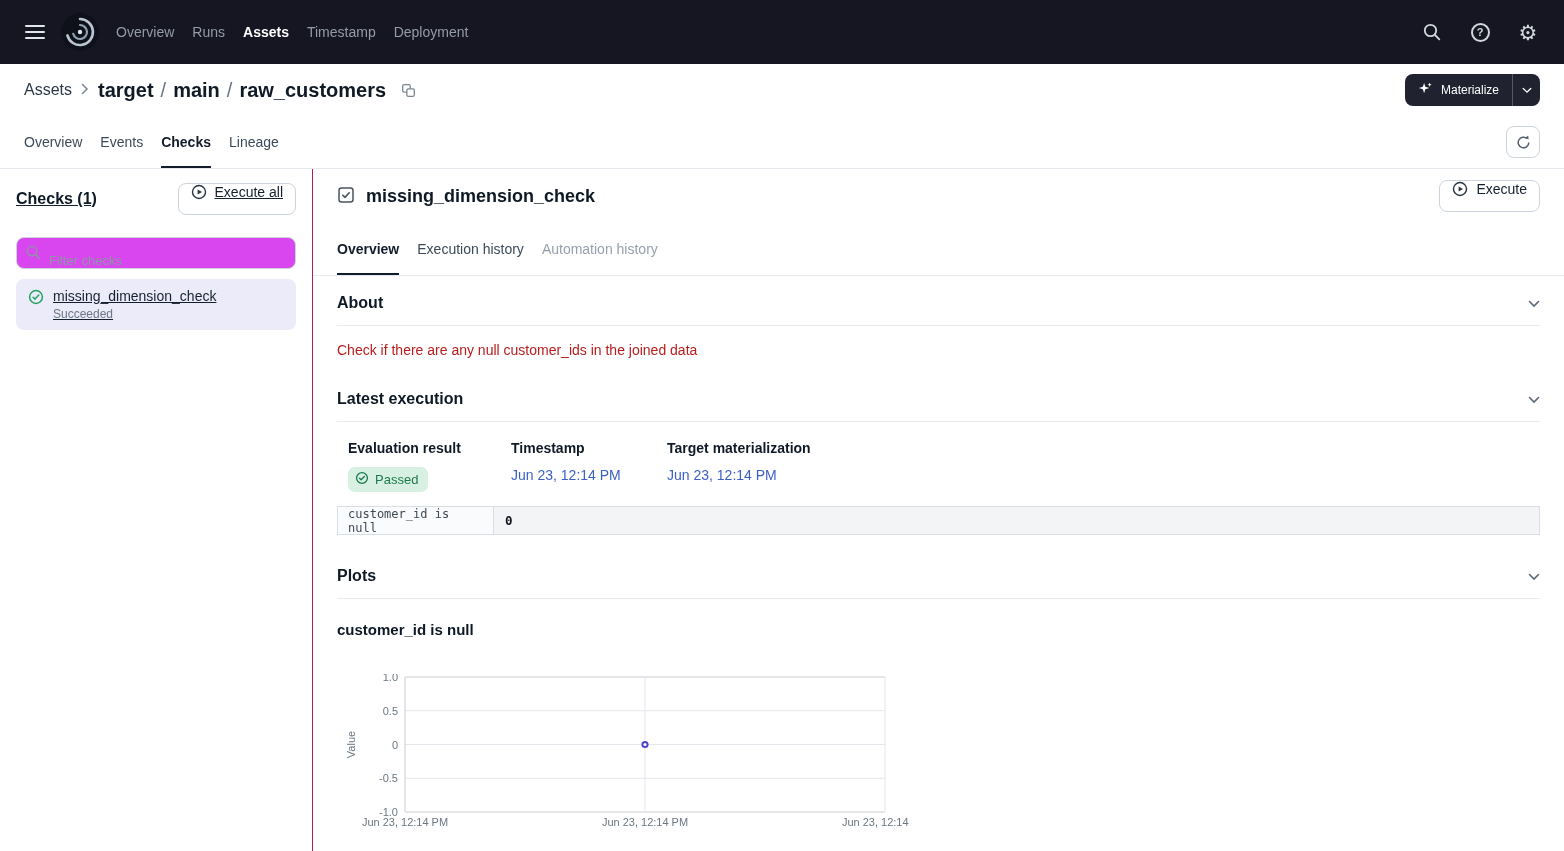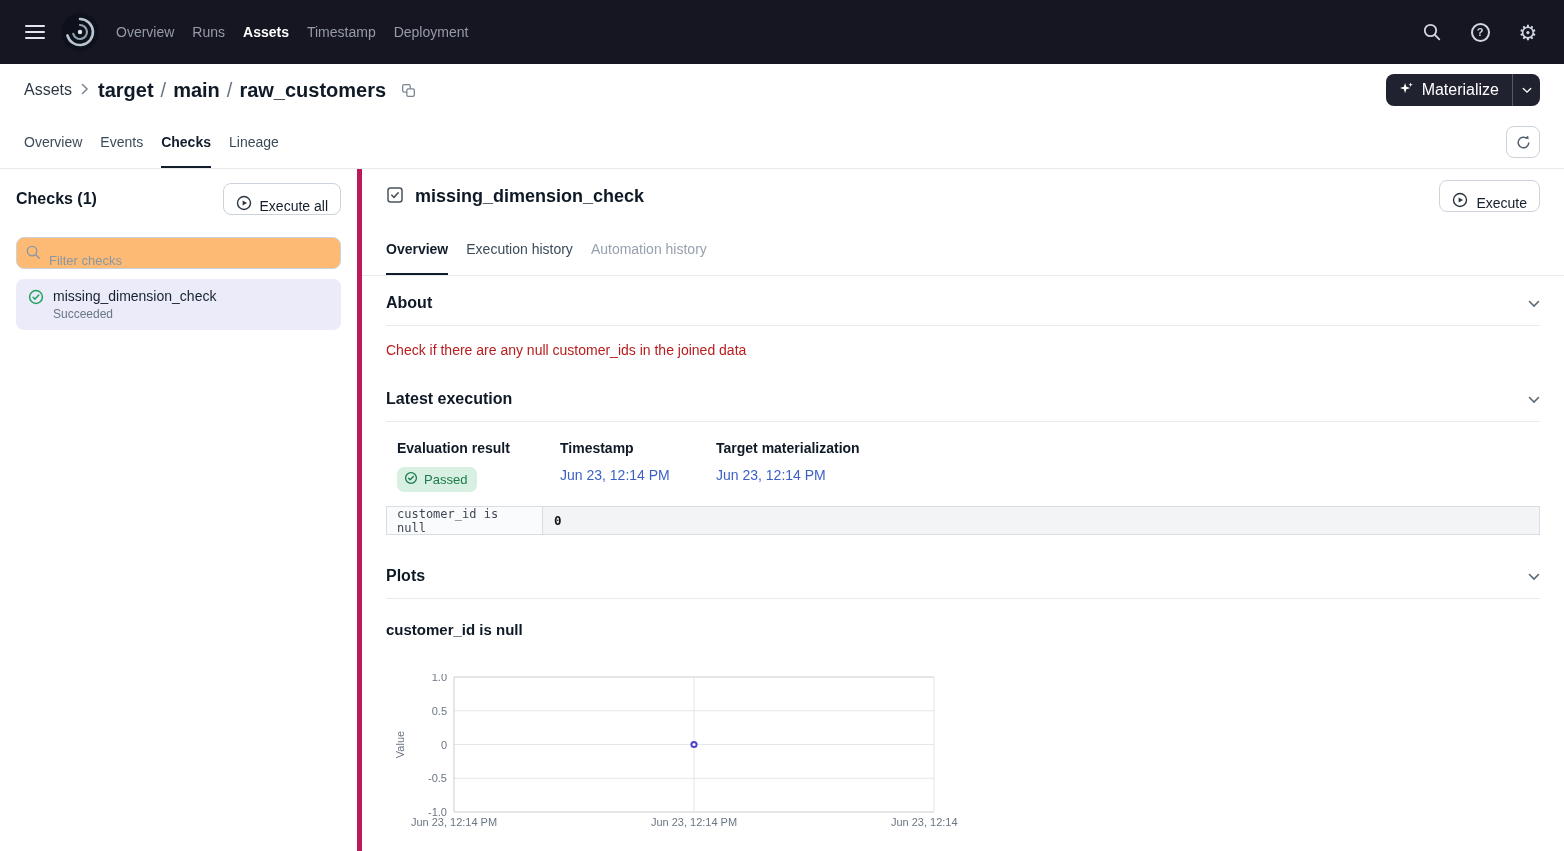--- a/index.html
+++ b/index.html
@@ -23,36 +23,36 @@
   .help-circle{width:19px;height:19px;border:2px solid #d2d6dd;border-radius:50%;color:#d2d6dd;font-size:11px;font-weight:700;display:flex;align-items:center;justify-content:center;}
   .gear-glyph{font-size:21px;color:#d2d6dd;line-height:1;}
   
   .breadcrumb-row{height:52px;display:flex;align-items:center;padding:0 24px;gap:9px;background:#fff;}
   .crumb-root{font-size:16px;color:#2b3845;cursor:pointer;}
   .crumb-path{display:flex;align-items:center;gap:7px;font-size:20px;}
   .crumb-seg{font-weight:700;color:#0f1a26;}
   .crumb-sep{color:#6b7683;font-weight:400;}
   .copy-btn{width:22px;height:22px;display:flex;align-items:center;justify-content:center;cursor:pointer;margin-left:2px;}
   .materialize-wrap{margin-left:auto;display:flex;border-radius:8px;overflow:hidden;}
-  .materialize-btn{display:flex;align-items:center;gap:8px;background:#20222f;color:#fff;border:none;height:32px;padding:0 13px;font-size:16px;font-weight:500;font-family:inherit;cursor:pointer;}
+  .materialize-btn{display:flex;align-items:center;gap:8px;background:#20222f;color:#fff;border:none;height:32px;padding:0 13px;font-size:12px;font-weight:500;font-family:inherit;cursor:pointer;}
   .materialize-caret{width:28px;background:#20222f;border:none;border-left:1px solid rgba(255,255,255,0.25);display:flex;align-items:center;justify-content:center;cursor:pointer;}
   
   .tabs-row{height:53px;border-bottom:1px solid #e7eaee;display:flex;align-items:stretch;gap:18px;padding:0 24px;}
   .tab{display:flex;align-items:center;border-bottom:2px solid transparent;padding-top:2px;font-size:14px;font-weight:500;color:#3c4b59;cursor:pointer;}
   .tab.active{border-bottom-color:#121d2b;color:#121d2b;font-weight:600;}
   .tabs-spacer{flex:1;}
   .refresh-btn{align-self:center;width:34px;height:32px;border:1px solid #ccd3da;border-radius:8px;background:#fff;display:flex;align-items:center;justify-content:center;cursor:pointer;}
   
   .content{display:flex;height:682px;}
-  .left-panel{width:362px;flex-shrink:0;border-right:5px solid #be185d;padding:14px 16px;}
+  .left-panel{width:313px;flex-shrink:0;border-right:1px solid #be185d;padding:14px 16px;text-decoration:underline;}
   .panel-head{display:flex;align-items:center;justify-content:space-between;}
   .panel-title{font-size:16px;font-weight:700;color:#0e1926;}
-  .btn{display:inline-flex;align-items:flex-end;gap:8px;background:#fff;border:1px solid #ccd3da;border-radius:8px;height:32px;padding:0 12px;font-size:14px;font-weight:500;color:#141f2c;cursor:pointer;font-family:inherit;}
+  .btn{display:inline-flex;align-items:flex-start;gap:8px;background:#fff;border:1px solid #ccd3da;border-radius:8px;height:32px;padding:0 12px;font-size:14px;font-weight:500;color:#141f2c;cursor:pointer;font-family:inherit;}
   .filter{margin-top:22px;position:relative;}
-  .filter input{width:100%;height:32px;border:1px solid #ccd3da;border-radius:8px;padding:15px 10px 0 32px;font-size:13px;color:#1e2a36;font-family:inherit;outline:none;background:#fdba74;}
+  .filter input{width:100%;height:32px;border:1px solid #ccd3da;border-radius:8px;padding:15px 10px 0 32px;font-size:13px;color:#1e2a36;font-family:inherit;outline:none;background:#d946ef;}
   .filter input::placeholder{color:#8b97a4;}
   .filter .search-glyph{position:absolute;left:9px;top:7px;}
   .check-item{margin-top:10px;background:#ebebfa;border-radius:8px;padding:9px 12px;display:flex;gap:9px;cursor:pointer;align-items:flex-start;}
   .check-item .texts{display:flex;flex-direction:column;gap:3px;}
   .check-name{font-size:14px;color:#16222e;}
   .check-status{font-size:12px;color:#6a7684;}
   
   .main{flex:1;overflow:hidden;display:flex;flex-direction:column;}
   .main-header{height:54px;display:flex;align-items:center;padding:0 24px;gap:11px;flex-shrink:0;}
   .main-title{font-size:18px;font-weight:700;color:#0e1926;}

